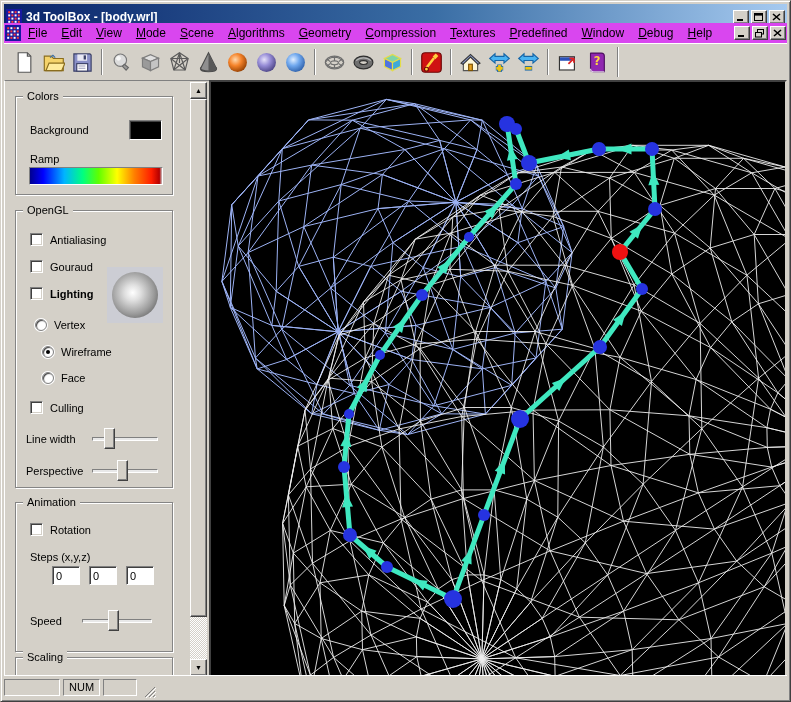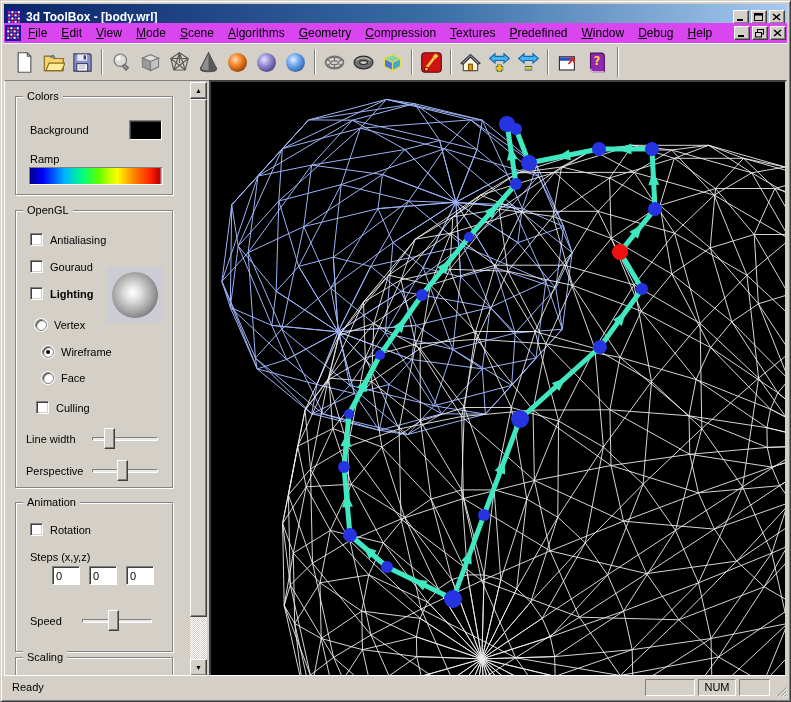--- a/index.html
+++ b/index.html
@@ -405,21 +405,21 @@
           <span>Vertex</span>
         </div>
         <div class="row" style="left:26px;top:135px;">
           <span class="radio on" id="radio1"></span>
           <span>Wireframe</span>
         </div>
         <div class="row" style="left:26px;top:161px;">
           <span class="radio" id="radio2"></span>
           <span>Face</span>
         </div>
-        <div class="row" style="left:20px;top:190px;">
+        <div class="row" style="left:14px;top:190px;">
           <span class="cb"></span>
           <span>Culling</span>
         </div>
         <div class="row" style="left:10px;top:222px;">
           <span>Line width</span>
         </div>
         <div class="slider" style="left:76px;top:217px;width:66px;">
           <div class="track"></div>
           <div class="thumb" id="th-lw" style="left: 12px;"></div>
         </div>
@@ -506,21 +506,20 @@
           <circle cx="138" cy="332" r="5" fill="#2633e0"></circle>
           <circle cx="169" cy="273" r="5" fill="#2633e0"></circle>
           <circle cx="211" cy="213" r="6" fill="#2633e0"></circle>
           <circle cx="258" cy="155" r="5" fill="#2633e0"></circle>
           <circle cx="305" cy="102" r="6" fill="#2633e0"></circle>
         </svg>
     </div>
   </div>
 
   <div class="statusbar">
-    <span class="spane sready">Ready</span>
     <span class="spane" style="width:56px;"></span>
     <span class="spane">NUM</span>
     <span class="spane" style="width:34px;"></span>
     <svg class="grip" viewBox="0 0 14 14">
       <path d="M13 3L3 13M13 7L7 13M13 11l-2 2" stroke="#808080" fill="none"></path>
       <path d="M14 4L4 14M14 8L8 14M14 12l-2 2" stroke="#fff" fill="none"></path>
     </svg>
   </div>
 </div>
 

